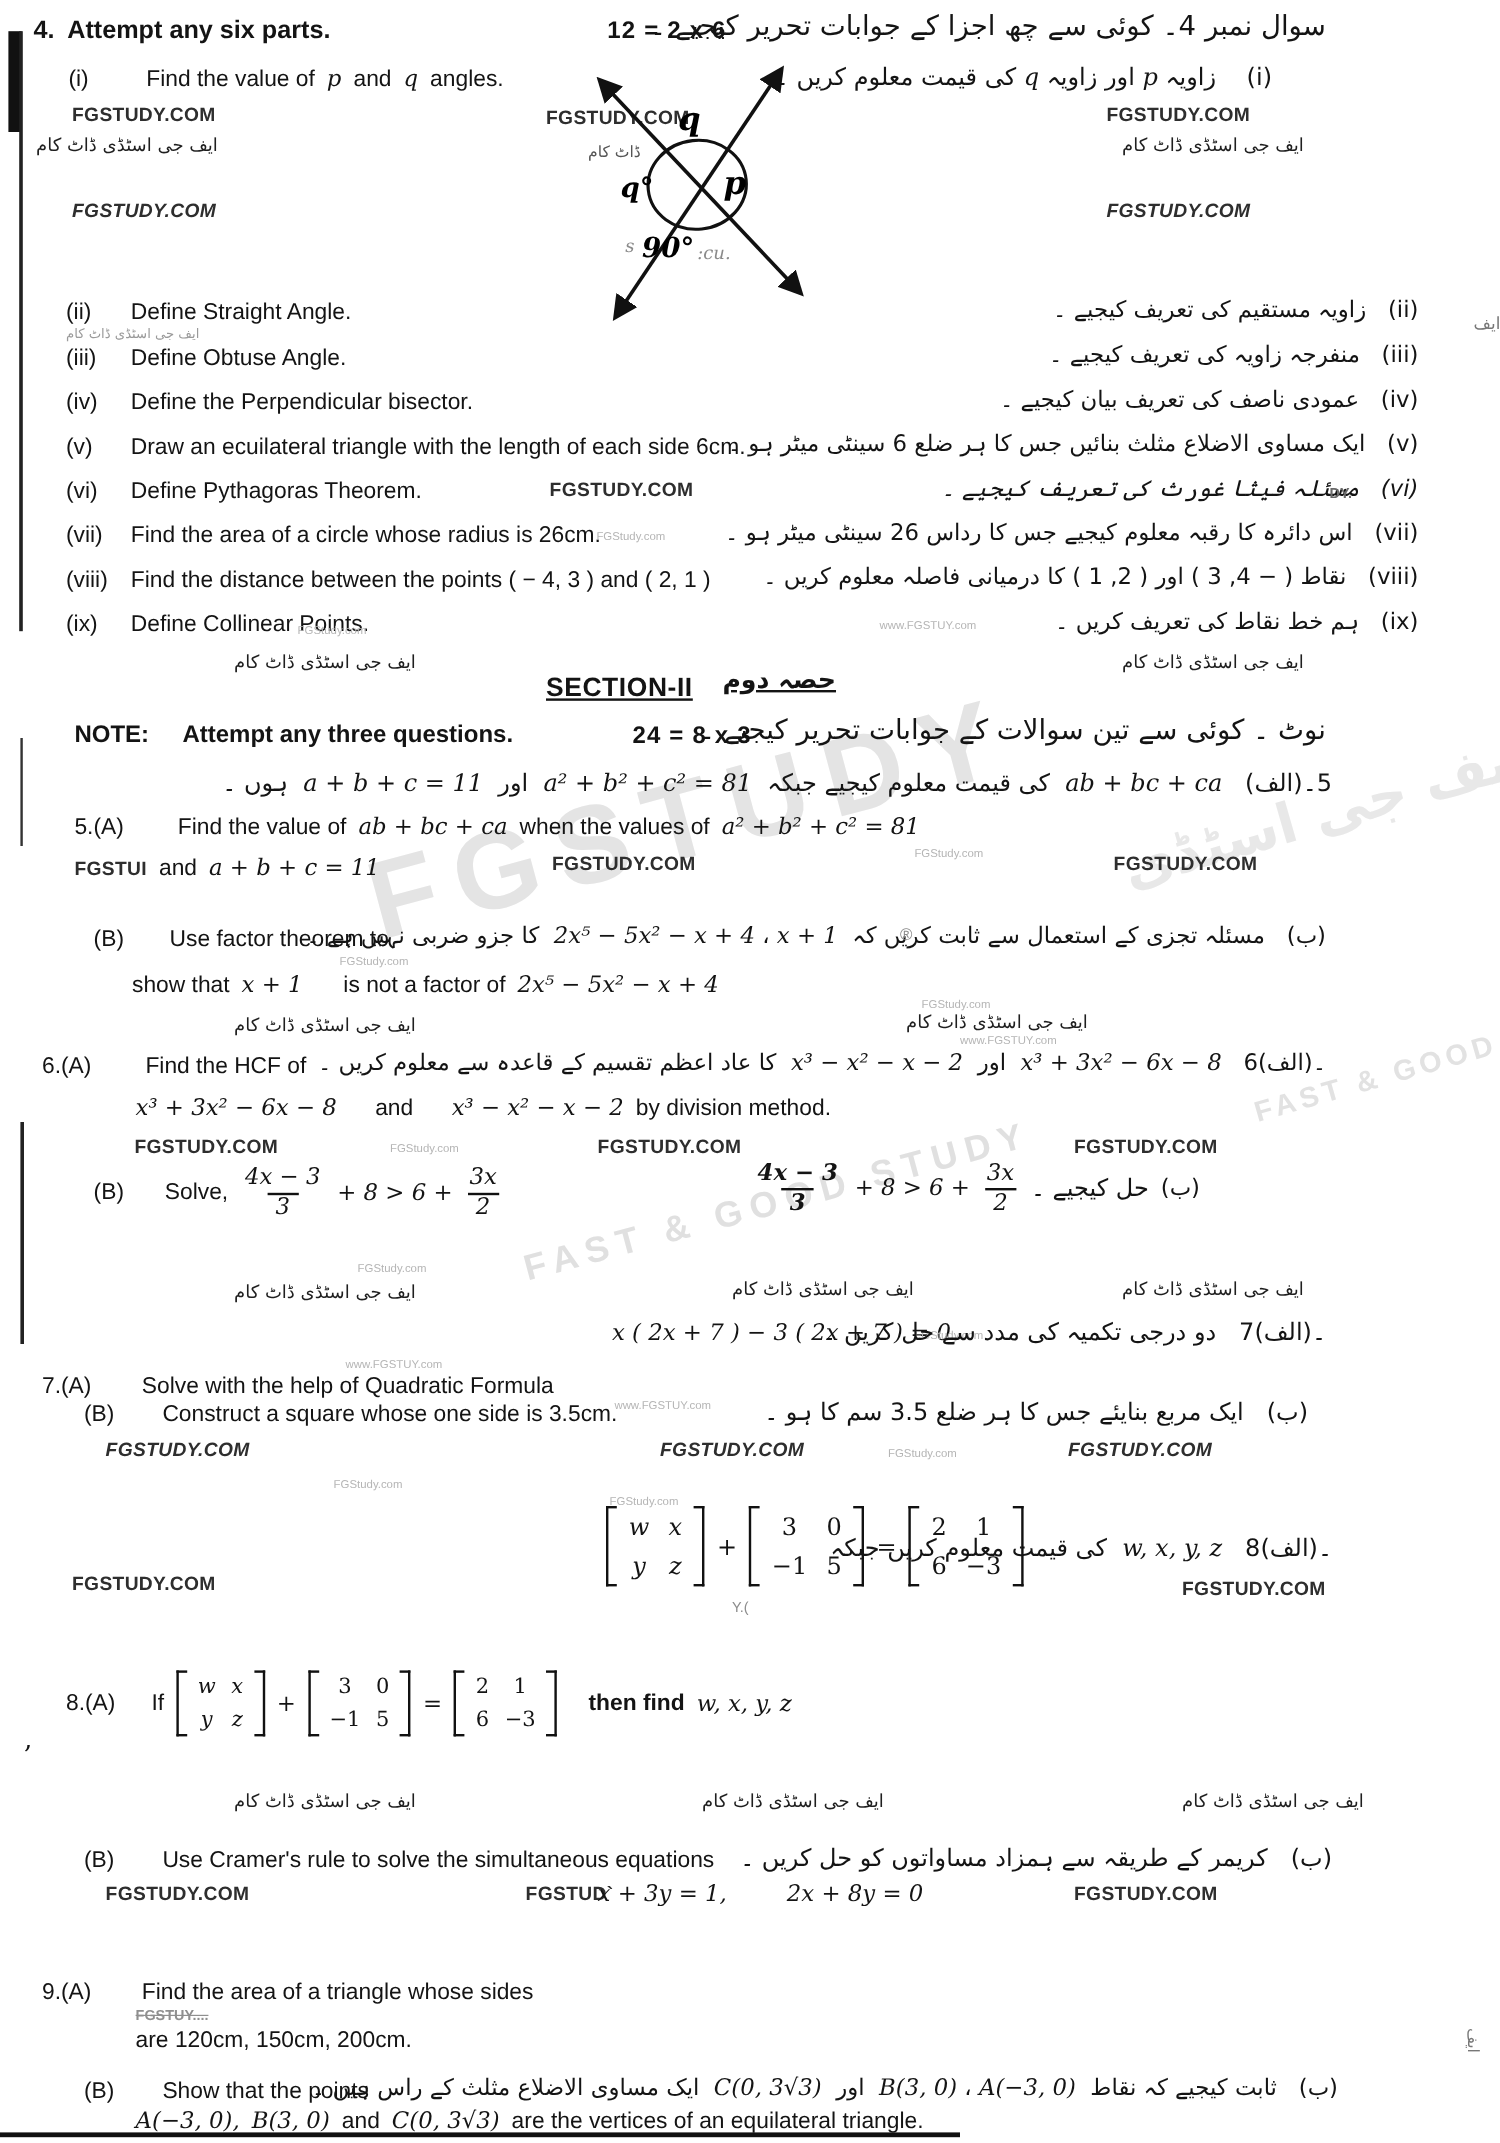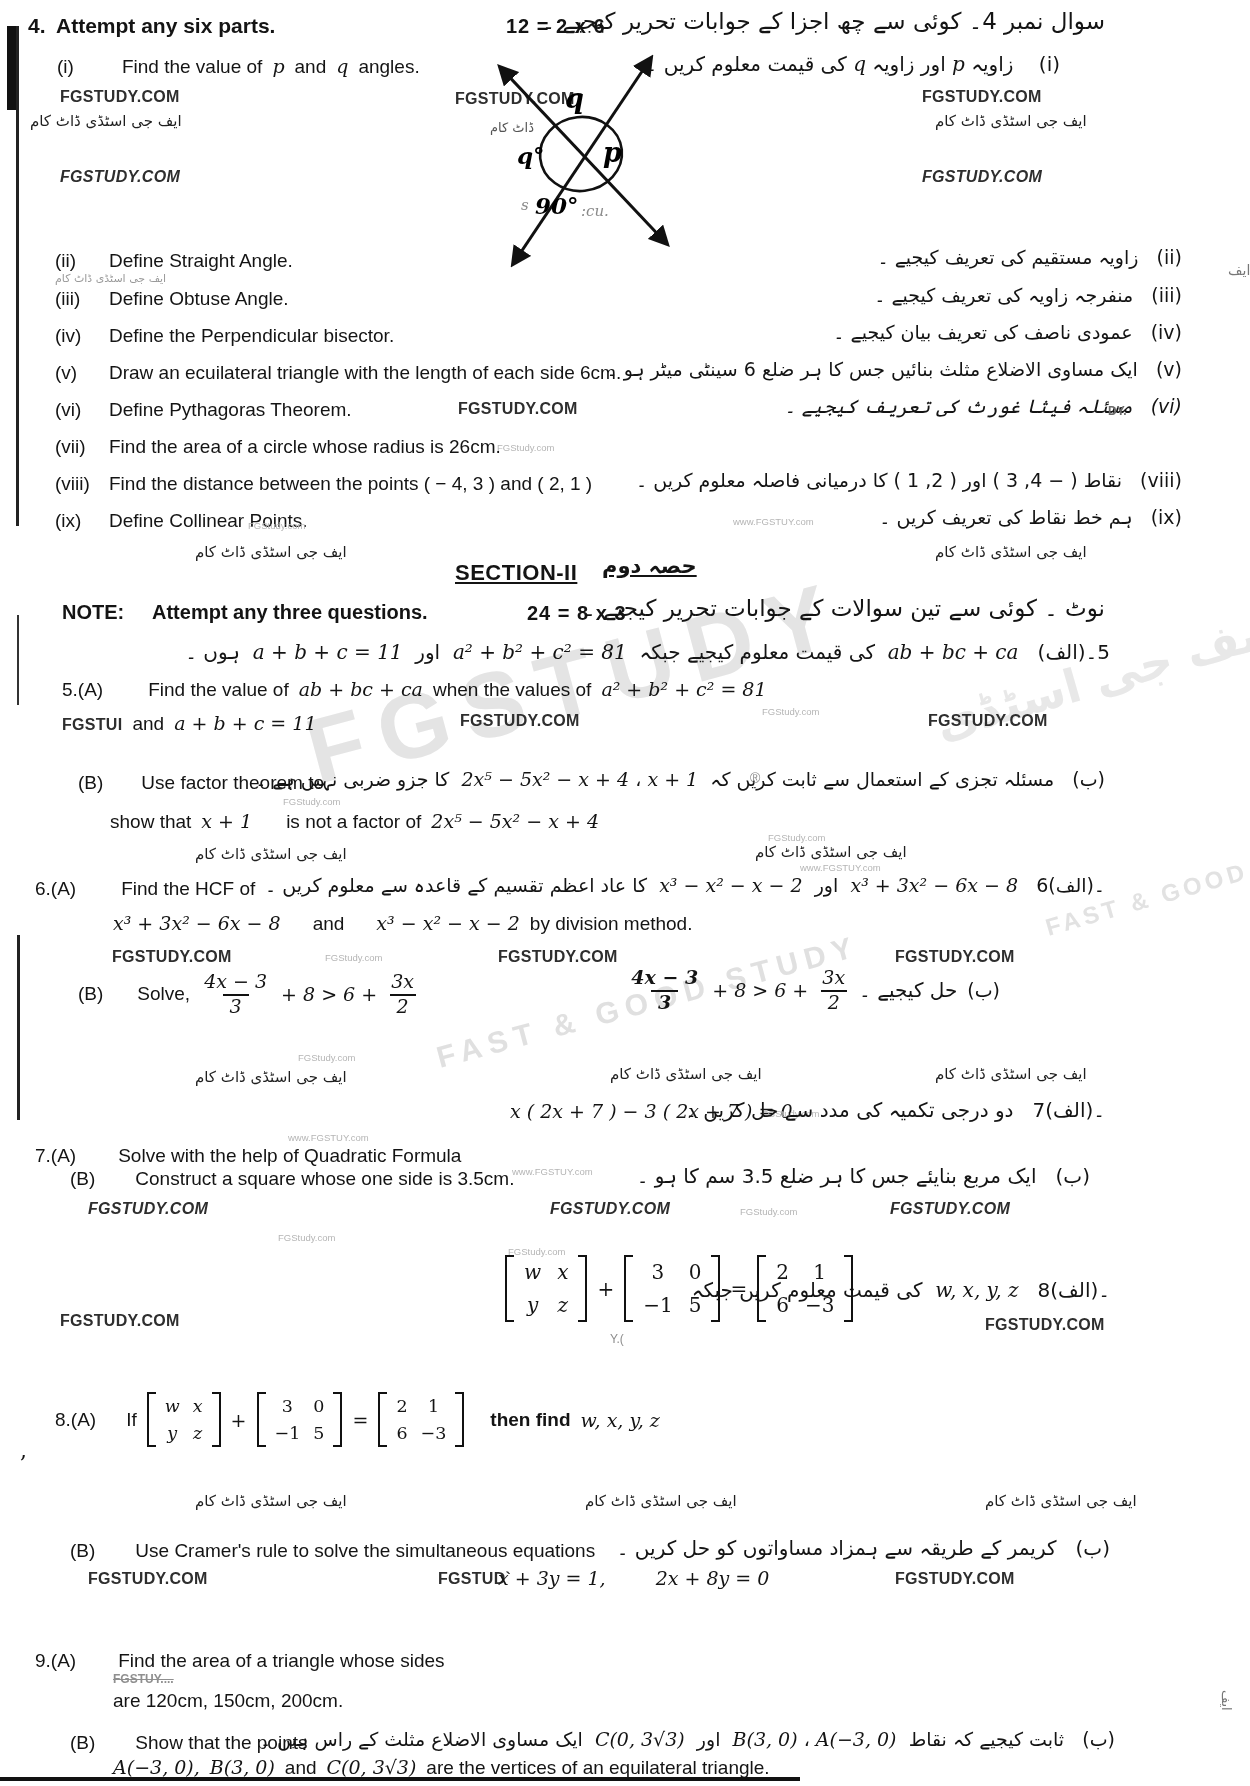--- a/index.html
+++ b/index.html
@@ -139,20 +139,22 @@
   <div class="abs ur" style="right:68px;top:246px;font-size:19px;">
     <span class="ltr">(ii)</span>&nbsp;&nbsp;&nbsp;<span>زاویہ مستقیم کی تعریف کیجیے ۔</span></div>
   <div class="abs ur" style="right:68px;top:284px;font-size:19px;">
     <span class="ltr">(iii)</span>&nbsp;&nbsp;&nbsp;<span>منفرجہ زاویہ کی تعریف کیجیے ۔</span></div>
   <div class="abs ur" style="right:68px;top:321px;font-size:19px;">
     <span class="ltr">(iv)</span>&nbsp;&nbsp;&nbsp;<span>عمودی ناصف کی تعریف بیان کیجیے ۔</span></div>
   <div class="abs ur" style="right:68px;top:358px;font-size:19px;">
     <span class="ltr">(v)</span>&nbsp;&nbsp;&nbsp;<span>ایک مساوی الاضلاع مثلث بنائیں جس کا ہر ضلع 6 سینٹی میٹر ہو ۔</span></div>
   <div class="abs ur" style="right:68px;top:395px;font-size:19px;font-style:italic;">
     <span class="ltr">(vi)</span>&nbsp;&nbsp;&nbsp;<span>مسئلہ فیثا غورث کی تعریف کیجیے ۔</span></div>
+  <div class="abs ur" style="right:68px;top:432px;font-size:19px;">
+    <span class="ltr">(vii)</span>&nbsp;&nbsp;&nbsp;<span>اس دائرہ کا رقبہ معلوم کیجیے جس کا رداس 26 سینٹی میٹر ہو ۔</span></div>
   <div class="abs ur" style="right:68px;top:469px;font-size:19px;">
     <span class="ltr">(viii)</span>&nbsp;&nbsp;&nbsp;<span>نقاط ( − 4, 3 ) اور ( 2, 1 ) کا درمیانی فاصلہ معلوم کریں ۔</span></div>
   <div class="abs ur" style="right:68px;top:506px;font-size:19px;">
     <span class="ltr">(ix)</span>&nbsp;&nbsp;&nbsp;<span>ہم خط نقاط کی تعریف کریں ۔</span></div>
 
   <div class="abs ur" style="left:55px;top:272px;font-size:11px;color:#9a9a9a;max-width:150px;overflow:hidden;">ایف جی اسٹڈی ڈاٹ کام</div>
   <div class="abs ur" style="left:1228px;top:262px;font-size:14px;color:#777;">ایف</div>
   <div class="abs wm" style="left:458px;top:400px;">FGSTUDY.COM</div>
   <div class="abs wmt" style="left:1108px;top:404px;font-size:12px;color:#6a6a6a;font-weight:bold;">DY.</div>
   <div class="abs wmt" style="left:497px;top:442px;">FGStudy.com</div>

